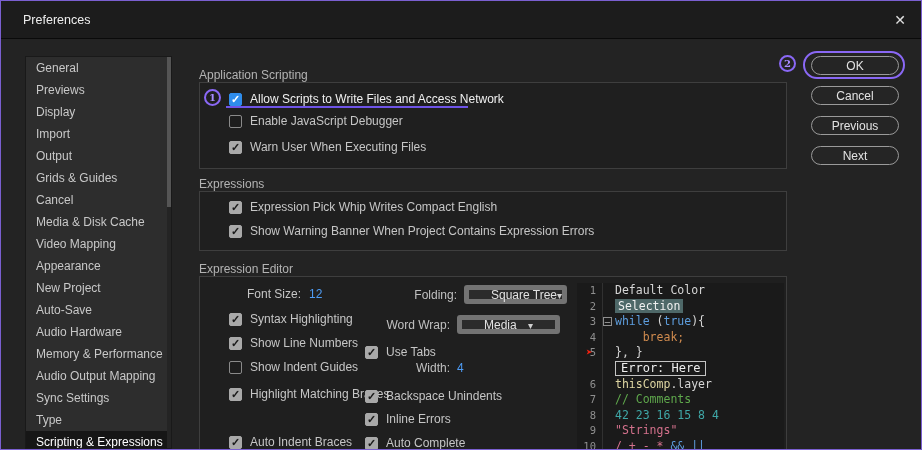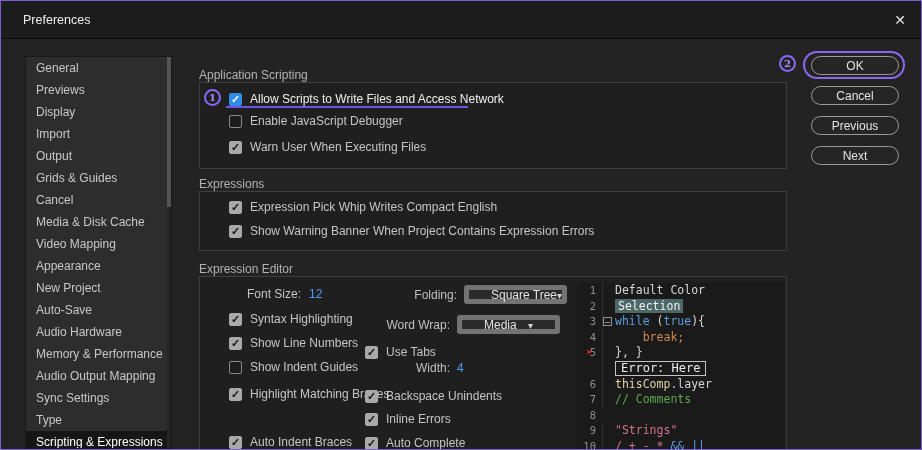--- a/index.html
+++ b/index.html
@@ -228,20 +228,21 @@
       <div class="cl">
         <span class="ln">6</span>
         <span class="ct"><span class="seg obj">thisComp</span><span class="seg plain">.layer</span></span>
       </div>
       <div class="cl">
         <span class="ln">7</span>
         <span class="ct"><span class="seg comment">// Comments</span></span>
       </div>
       <div class="cl">
         <span class="ln">8</span>
+        <span class="ct"><span class="seg num">42 23 16 15 8 4</span></span>
       </div>
       <div class="cl">
         <span class="ln">9</span>
         <span class="ct"><span class="seg str">"Strings"</span></span>
       </div>
       <div class="cl">
         <span class="ln">10</span>
         <span class="ct"><span class="seg str">/ + - * </span><span class="seg kw">&amp;&amp; ||</span></span>
       </div>
     </div>

